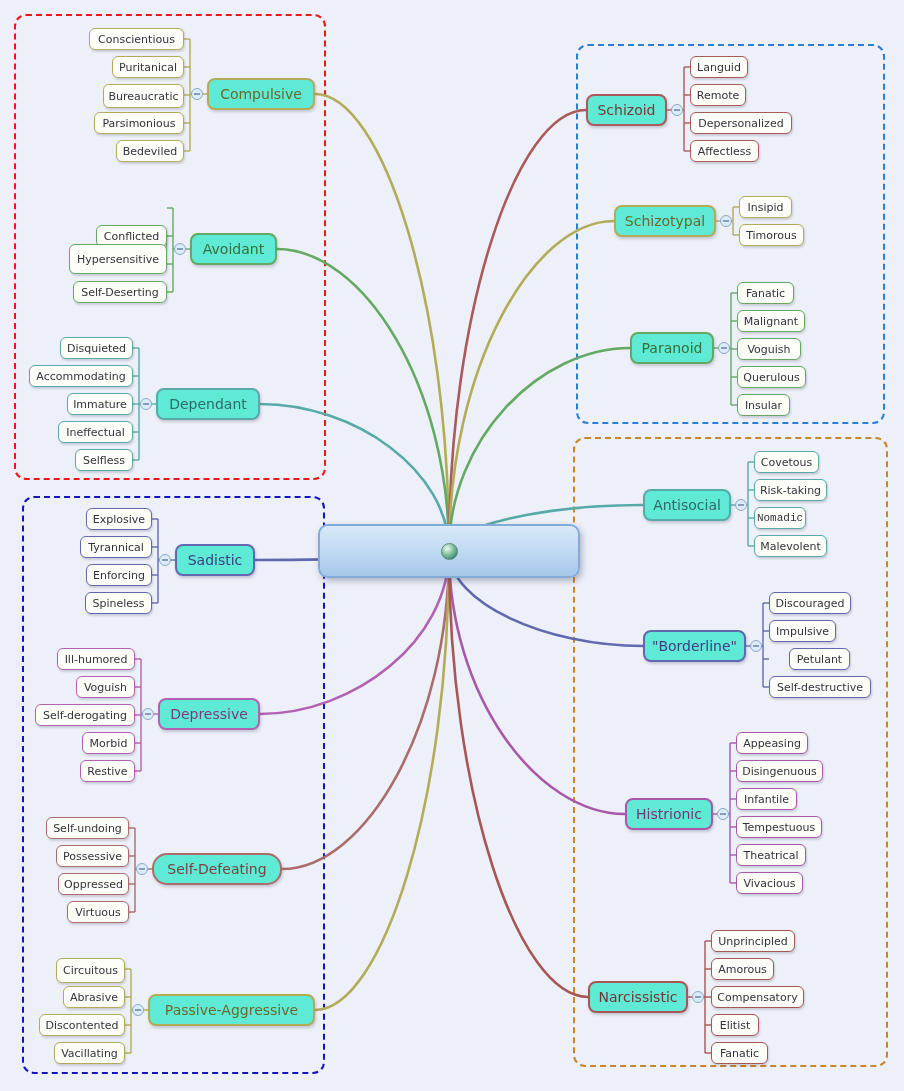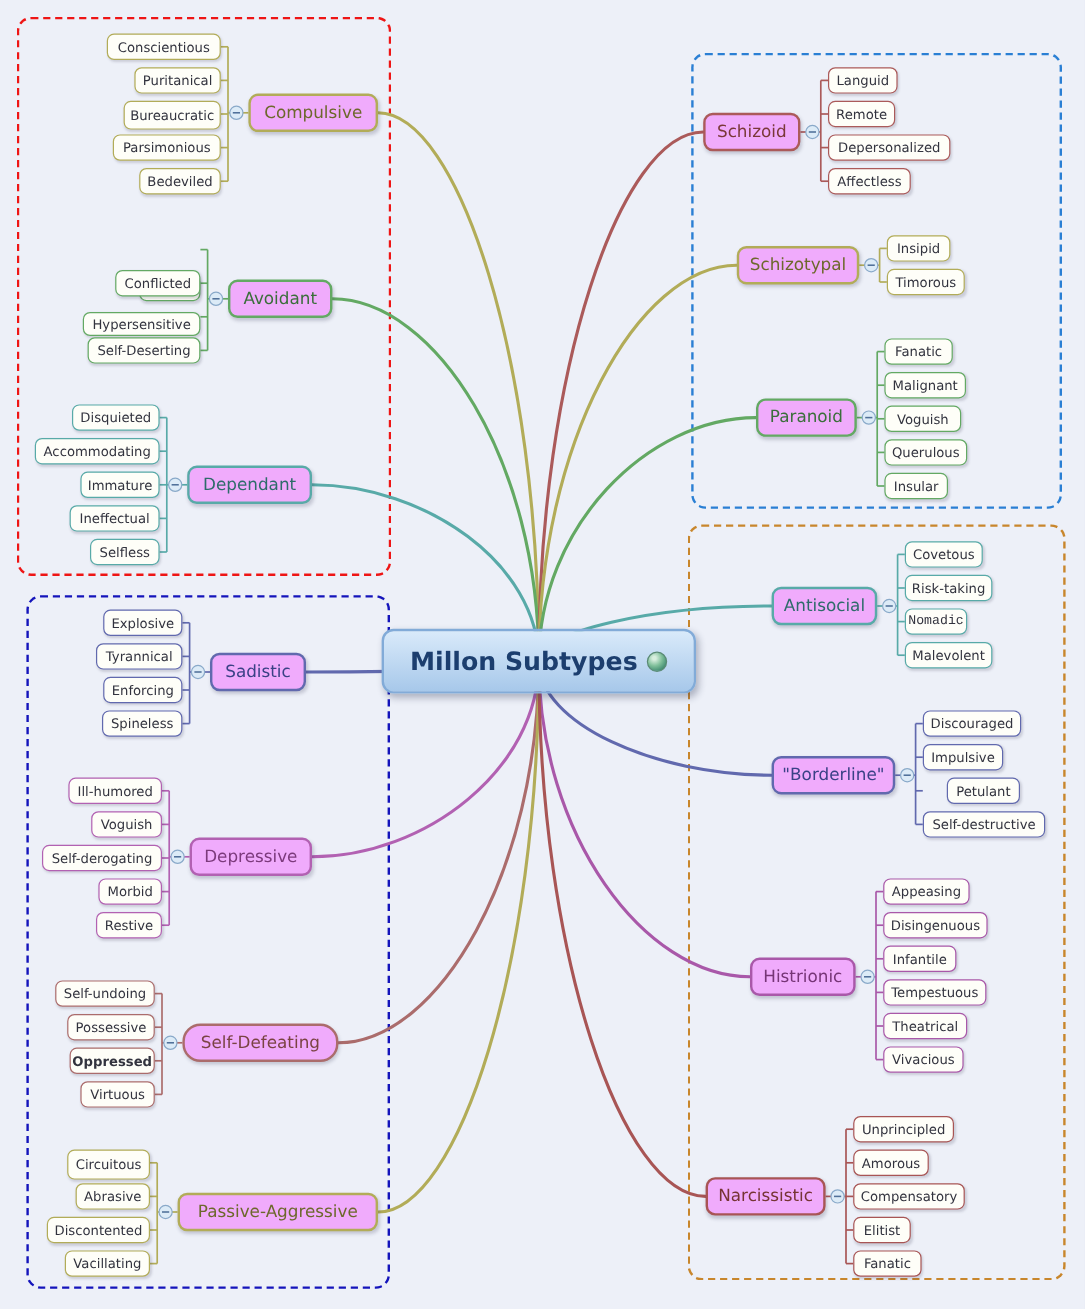--- a/index.html
+++ b/index.html
@@ -2,21 +2,21 @@
 <html><head>
 <meta charset="utf-8">
 <style>
   html,body{margin:0;padding:0;background:#e9ecf5;}
   body{font-family:"DejaVu Sans","Liberation Sans",sans-serif;}
   #stage{position:relative;overflow:hidden;}
   #edges{position:absolute;left:0;top:0;display:block;}
   .group{position:absolute;border:2px dashed;border-radius:12px;box-sizing:border-box;}
   .branch{
     position:absolute;display:flex;align-items:center;justify-content:center;
-    background:#f0abfc;border:2px solid;border-radius:8px;font-size:14px;
+    background:#5eead4;border:2px solid;border-radius:8px;font-size:14px;
     box-shadow:1px 2px 3px rgba(50,50,80,.22);box-sizing:border-box;white-space:nowrap;
     cursor:default;
   }
   .leaf{
     position:absolute;display:flex;align-items:center;justify-content:center;
     background:#fefef8;border:1.5px solid;border-radius:6px;font-size:11px;color:#32333e;
     box-shadow:1px 1.5px 2px rgba(50,50,80,.18);box-sizing:border-box;white-space:nowrap;
     cursor:default;
   }
   .center{
@@ -168,33 +168,32 @@
       <path d="M 711 969 L 705 969" stroke="#a85555" stroke-width="1.4" fill="none"></path>
       <path d="M 711 997 L 705 997" stroke="#a85555" stroke-width="1.4" fill="none"></path>
       <path d="M 711 1025 L 705 1025" stroke="#a85555" stroke-width="1.4" fill="none"></path>
       <path d="M 711 1053 L 705 1053" stroke="#a85555" stroke-width="1.4" fill="none"></path>
       <path d="M 705 997 L 688 997" stroke="#a85555" stroke-width="1.4" fill="none"></path>
       <circle cx="698" cy="997" r="5.5" fill="#dcebf7" stroke="#89a9c9" stroke-width="1"></circle>
       <path d="M 695 997 L 701 997" stroke="#51719a" stroke-width="1.3"></path>
     </svg>
   <div id="nodes">
     <div id="center-node" class="center" style="left: 318px; top: 524px; width: 262px; height: 54px; background: linear-gradient(rgb(217, 234, 250), rgb(167, 200, 234)); border-color: rgb(130, 171, 216); color: rgb(28, 62, 110);">
-      <span class="center-label">Millon Subtypes</span>
       <span class="globe"></span>
     </div>
   <div class="branch" style="left: 207px; top: 78px; width: 108px; height: 32px; border-color: rgb(178, 172, 88); color: rgb(109, 104, 44);">Compulsive</div>
       <div class="leaf" style="left: 89px; top: 28px; width: 95px; height: 22px; border-color: rgb(178, 172, 88);">Conscientious</div>
       <div class="leaf" style="left: 112px; top: 56px; width: 72px; height: 22px; border-color: rgb(178, 172, 88);">Puritanical</div>
       <div class="leaf" style="left: 103px; top: 84px; width: 81px; height: 24px; border-color: rgb(178, 172, 88);">Bureaucratic</div>
       <div class="leaf" style="left: 94px; top: 112px; width: 90px; height: 22px; border-color: rgb(178, 172, 88);">Parsimonious</div>
       <div class="leaf" style="left: 116px; top: 140px; width: 68px; height: 22px; border-color: rgb(178, 172, 88);">Bedeviled</div>
       <div class="branch" style="left: 190px; top: 233px; width: 87px; height: 32px; border-color: rgb(99, 169, 99); color: rgb(58, 110, 58);">Avoidant</div>
       <div class="leaf" style="left: 116px; top: 197px; width: 51px; height: 22px; border-color: rgb(99, 169, 99); margin-top: 32px;">Phobic</div>
       <div class="leaf" style="left: 96px; top: 225px; width: 71px; height: 22px; border-color: rgb(99, 169, 99);">Conflicted</div>
-      <div class="leaf" style="left: 69px; top: 260px; width: 98px; height: 20px; border-color: rgb(99, 169, 99);">Hypersensitive</div>
+      <div class="leaf" style="left: 69px; top: 244px; width: 98px; height: 30px; border-color: rgb(99, 169, 99);">Hypersensitive</div>
       <div class="leaf" style="left: 73px; top: 281px; width: 94px; height: 22px; border-color: rgb(99, 169, 99);">Self-Deserting</div>
       <div class="branch" style="left: 156px; top: 388px; width: 104px; height: 32px; border-color: rgb(88, 170, 168); color: rgb(46, 107, 106);">Dependant</div>
       <div class="leaf" style="left: 60px; top: 337px; width: 73px; height: 22px; border-color: rgb(88, 170, 168);">Disquieted</div>
       <div class="leaf" style="left: 29px; top: 365px; width: 104px; height: 22px; border-color: rgb(88, 170, 168);">Accommodating</div>
       <div class="leaf" style="left: 67px; top: 393px; width: 66px; height: 22px; border-color: rgb(88, 170, 168);">Immature</div>
       <div class="leaf" style="left: 58px; top: 421px; width: 75px; height: 22px; border-color: rgb(88, 170, 168);">Ineffectual</div>
       <div class="leaf" style="left: 75px; top: 449px; width: 58px; height: 22px; border-color: rgb(88, 170, 168);">Selfless</div>
       <div class="branch" style="left: 586px; top: 94px; width: 81px; height: 32px; border-color: rgb(171, 90, 90); color: rgb(122, 56, 56);">Schizoid</div>
       <div class="leaf" style="left: 690px; top: 56px; width: 58px; height: 22px; border-color: rgb(171, 90, 90);">Languid</div>
       <div class="leaf" style="left: 690px; top: 84px; width: 56px; height: 22px; border-color: rgb(171, 90, 90);">Remote</div>
@@ -233,21 +232,21 @@
       <div class="branch" style="left: 625px; top: 798px; width: 88px; height: 32px; border-color: rgb(169, 88, 169); color: rgb(118, 53, 118);">Histrionic</div>
       <div class="leaf" style="left: 736px; top: 732px; width: 72px; height: 22px; border-color: rgb(169, 88, 169);">Appeasing</div>
       <div class="leaf" style="left: 736px; top: 760px; width: 87px; height: 22px; border-color: rgb(169, 88, 169);">Disingenuous</div>
       <div class="leaf" style="left: 736px; top: 788px; width: 61px; height: 22px; border-color: rgb(169, 88, 169);">Infantile</div>
       <div class="leaf" style="left: 736px; top: 816px; width: 86px; height: 22px; border-color: rgb(169, 88, 169);">Tempestuous</div>
       <div class="leaf" style="left: 736px; top: 844px; width: 70px; height: 22px; border-color: rgb(169, 88, 169);">Theatrical</div>
       <div class="leaf" style="left: 736px; top: 872px; width: 67px; height: 22px; border-color: rgb(169, 88, 169);">Vivacious</div>
       <div class="branch" style="left: 152px; top: 853px; width: 130px; height: 32px; border-color: rgb(171, 108, 108); color: rgb(122, 67, 67); border-radius: 15px;">Self-Defeating</div>
       <div class="leaf" style="left: 46px; top: 817px; width: 83px; height: 22px; border-color: rgb(171, 108, 108);">Self-undoing</div>
       <div class="leaf" style="left: 56px; top: 845px; width: 73px; height: 22px; border-color: rgb(171, 108, 108);">Possessive</div>
-      <div class="leaf" style="left: 58px; top: 873px; width: 71px; height: 22px; border-color: rgb(171, 108, 108); font-weight: bold;">Oppressed</div>
+      <div class="leaf" style="left: 58px; top: 873px; width: 71px; height: 22px; border-color: rgb(171, 108, 108);">Oppressed</div>
       <div class="leaf" style="left: 67px; top: 901px; width: 62px; height: 22px; border-color: rgb(171, 108, 108);">Virtuous</div>
       <div class="branch" style="left: 148px; top: 994px; width: 167px; height: 32px; border-color: rgb(178, 172, 88); color: rgb(109, 104, 44);">Passive-Aggressive</div>
       <div class="leaf" style="left: 56px; top: 958px; width: 69px; height: 25px; border-color: rgb(178, 172, 88);">Circuitous</div>
       <div class="leaf" style="left: 63px; top: 986px; width: 62px; height: 22px; border-color: rgb(178, 172, 88);">Abrasive</div>
       <div class="leaf" style="left: 39px; top: 1014px; width: 86px; height: 22px; border-color: rgb(178, 172, 88);">Discontented</div>
       <div class="leaf" style="left: 54px; top: 1042px; width: 71px; height: 22px; border-color: rgb(178, 172, 88);">Vacillating</div>
       <div class="branch" style="left: 588px; top: 981px; width: 100px; height: 32px; border-color: rgb(168, 85, 85); color: rgb(118, 52, 52);">Narcissistic</div>
       <div class="leaf" style="left: 711px; top: 930px; width: 84px; height: 22px; border-color: rgb(168, 85, 85);">Unprincipled</div>
       <div class="leaf" style="left: 711px; top: 958px; width: 63px; height: 22px; border-color: rgb(168, 85, 85);">Amorous</div>
       <div class="leaf" style="left: 711px; top: 986px; width: 93px; height: 22px; border-color: rgb(168, 85, 85);">Compensatory</div>

